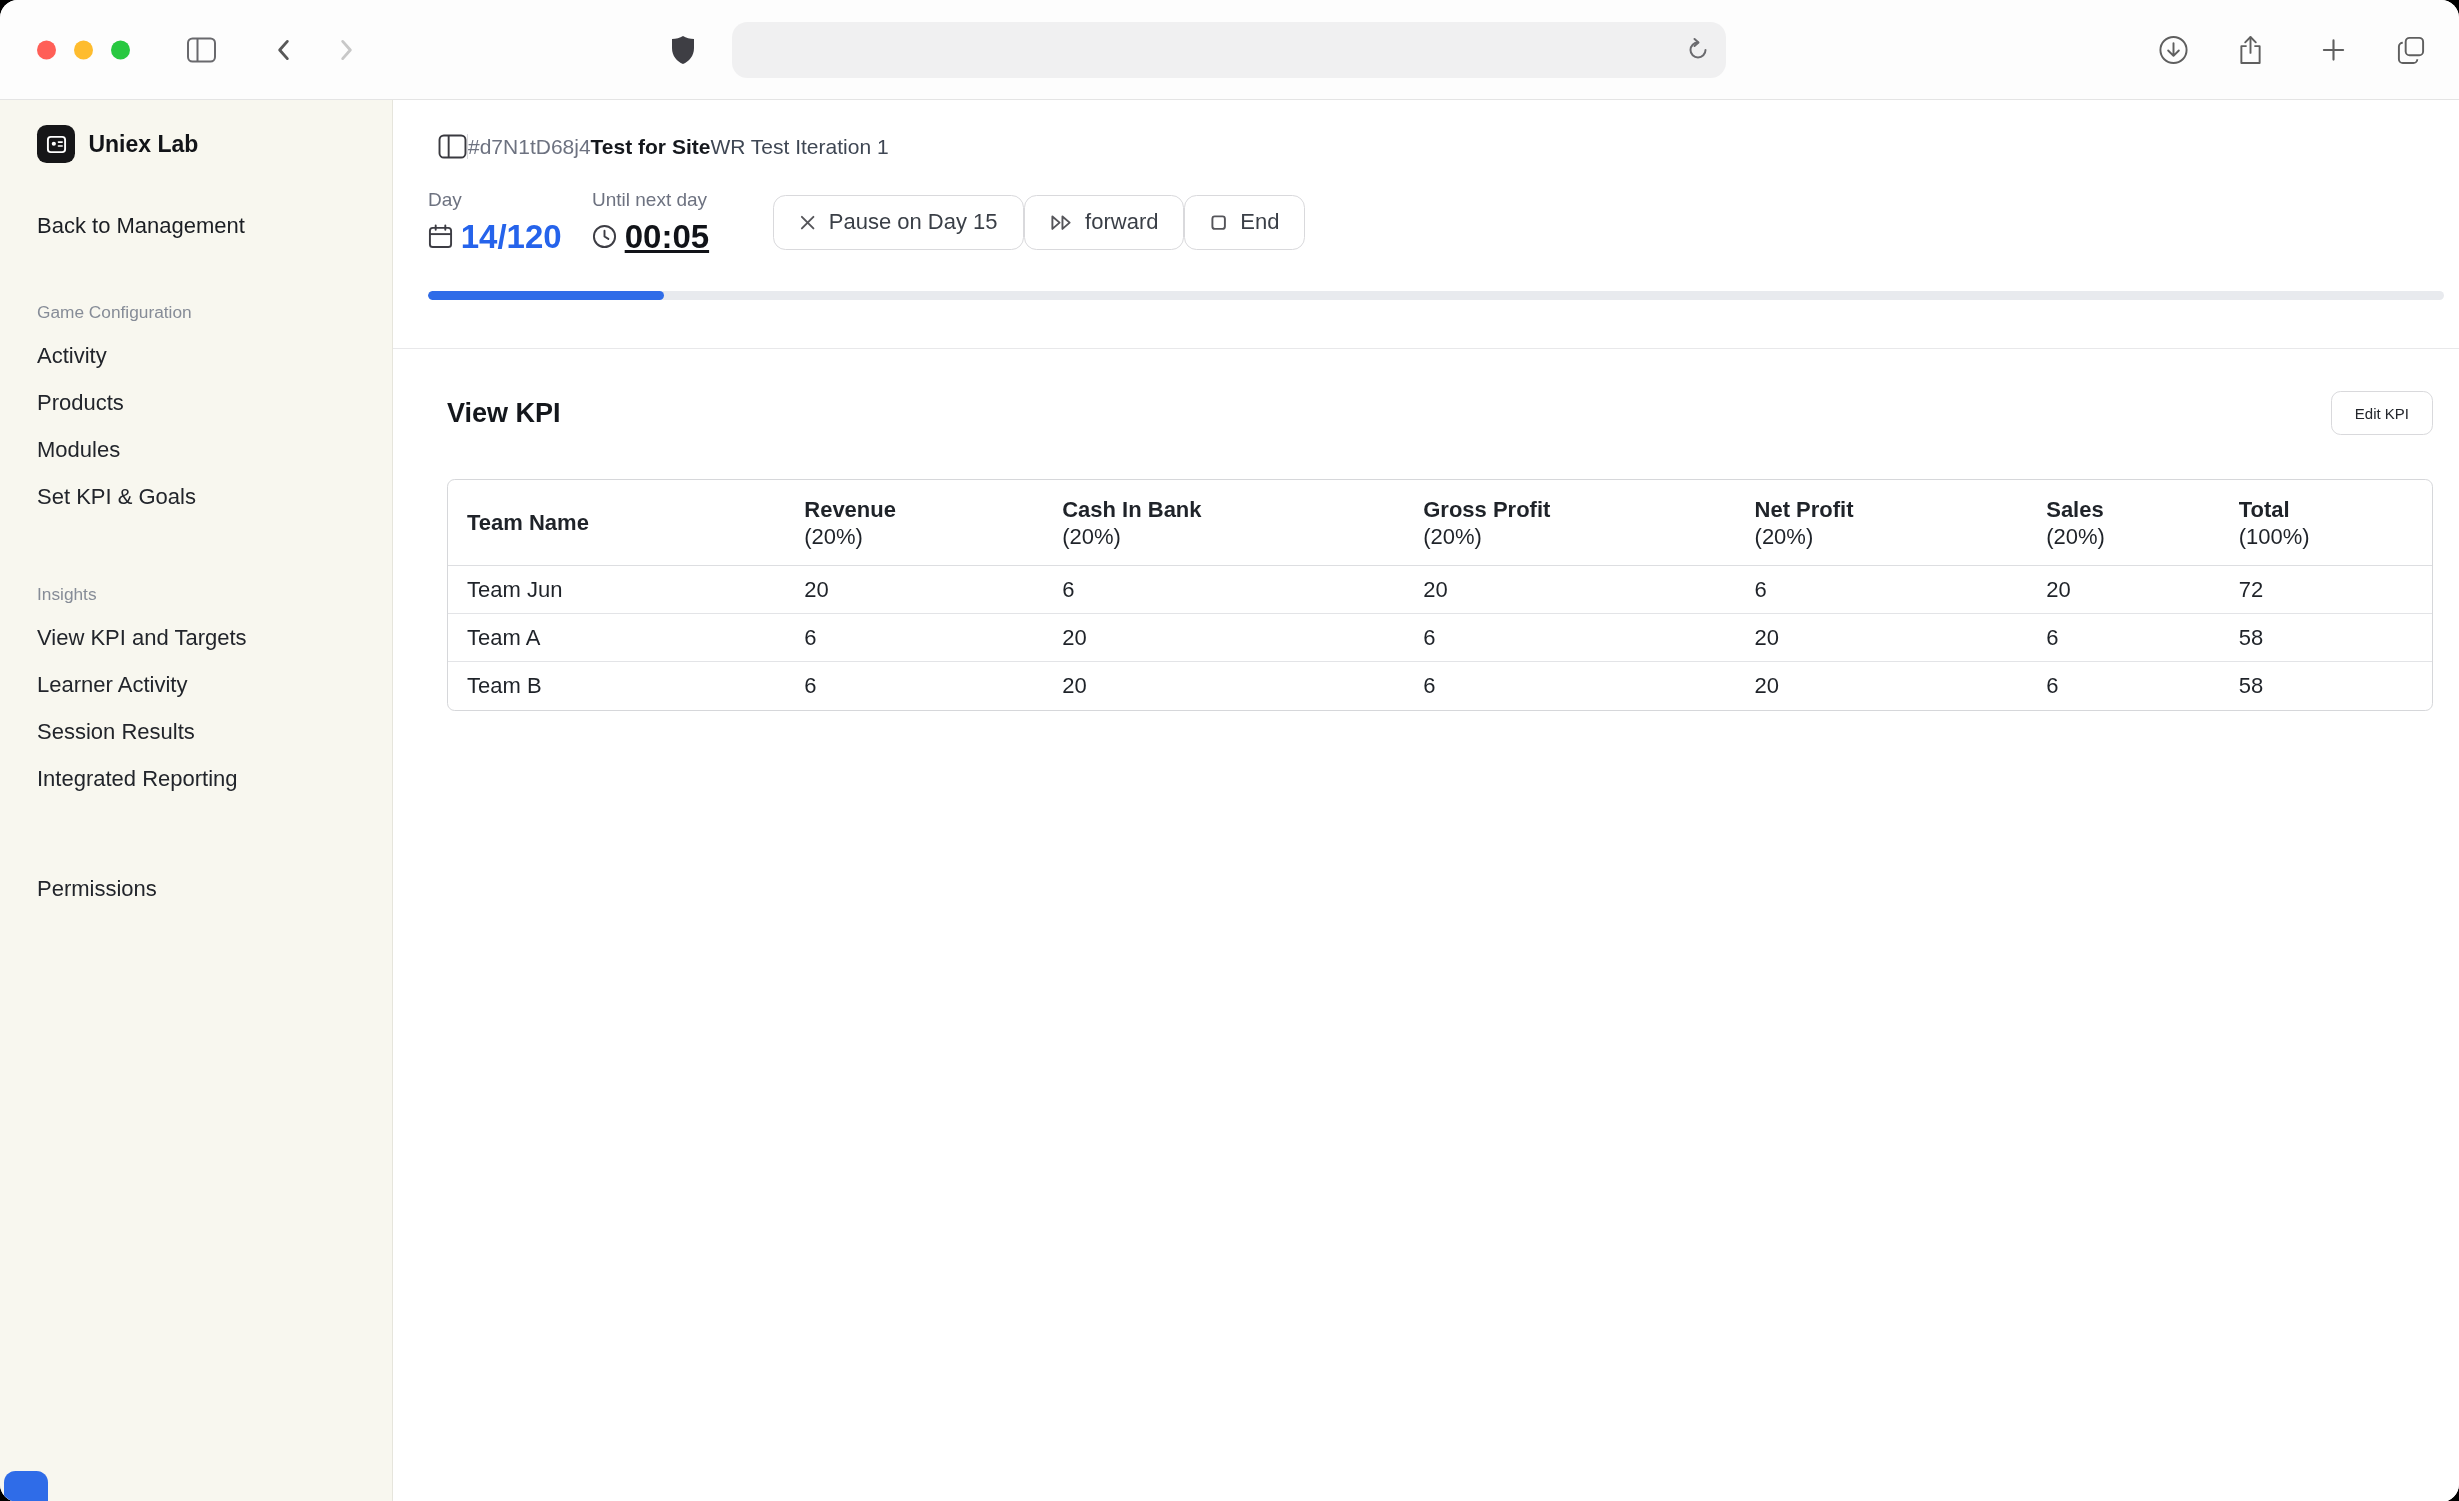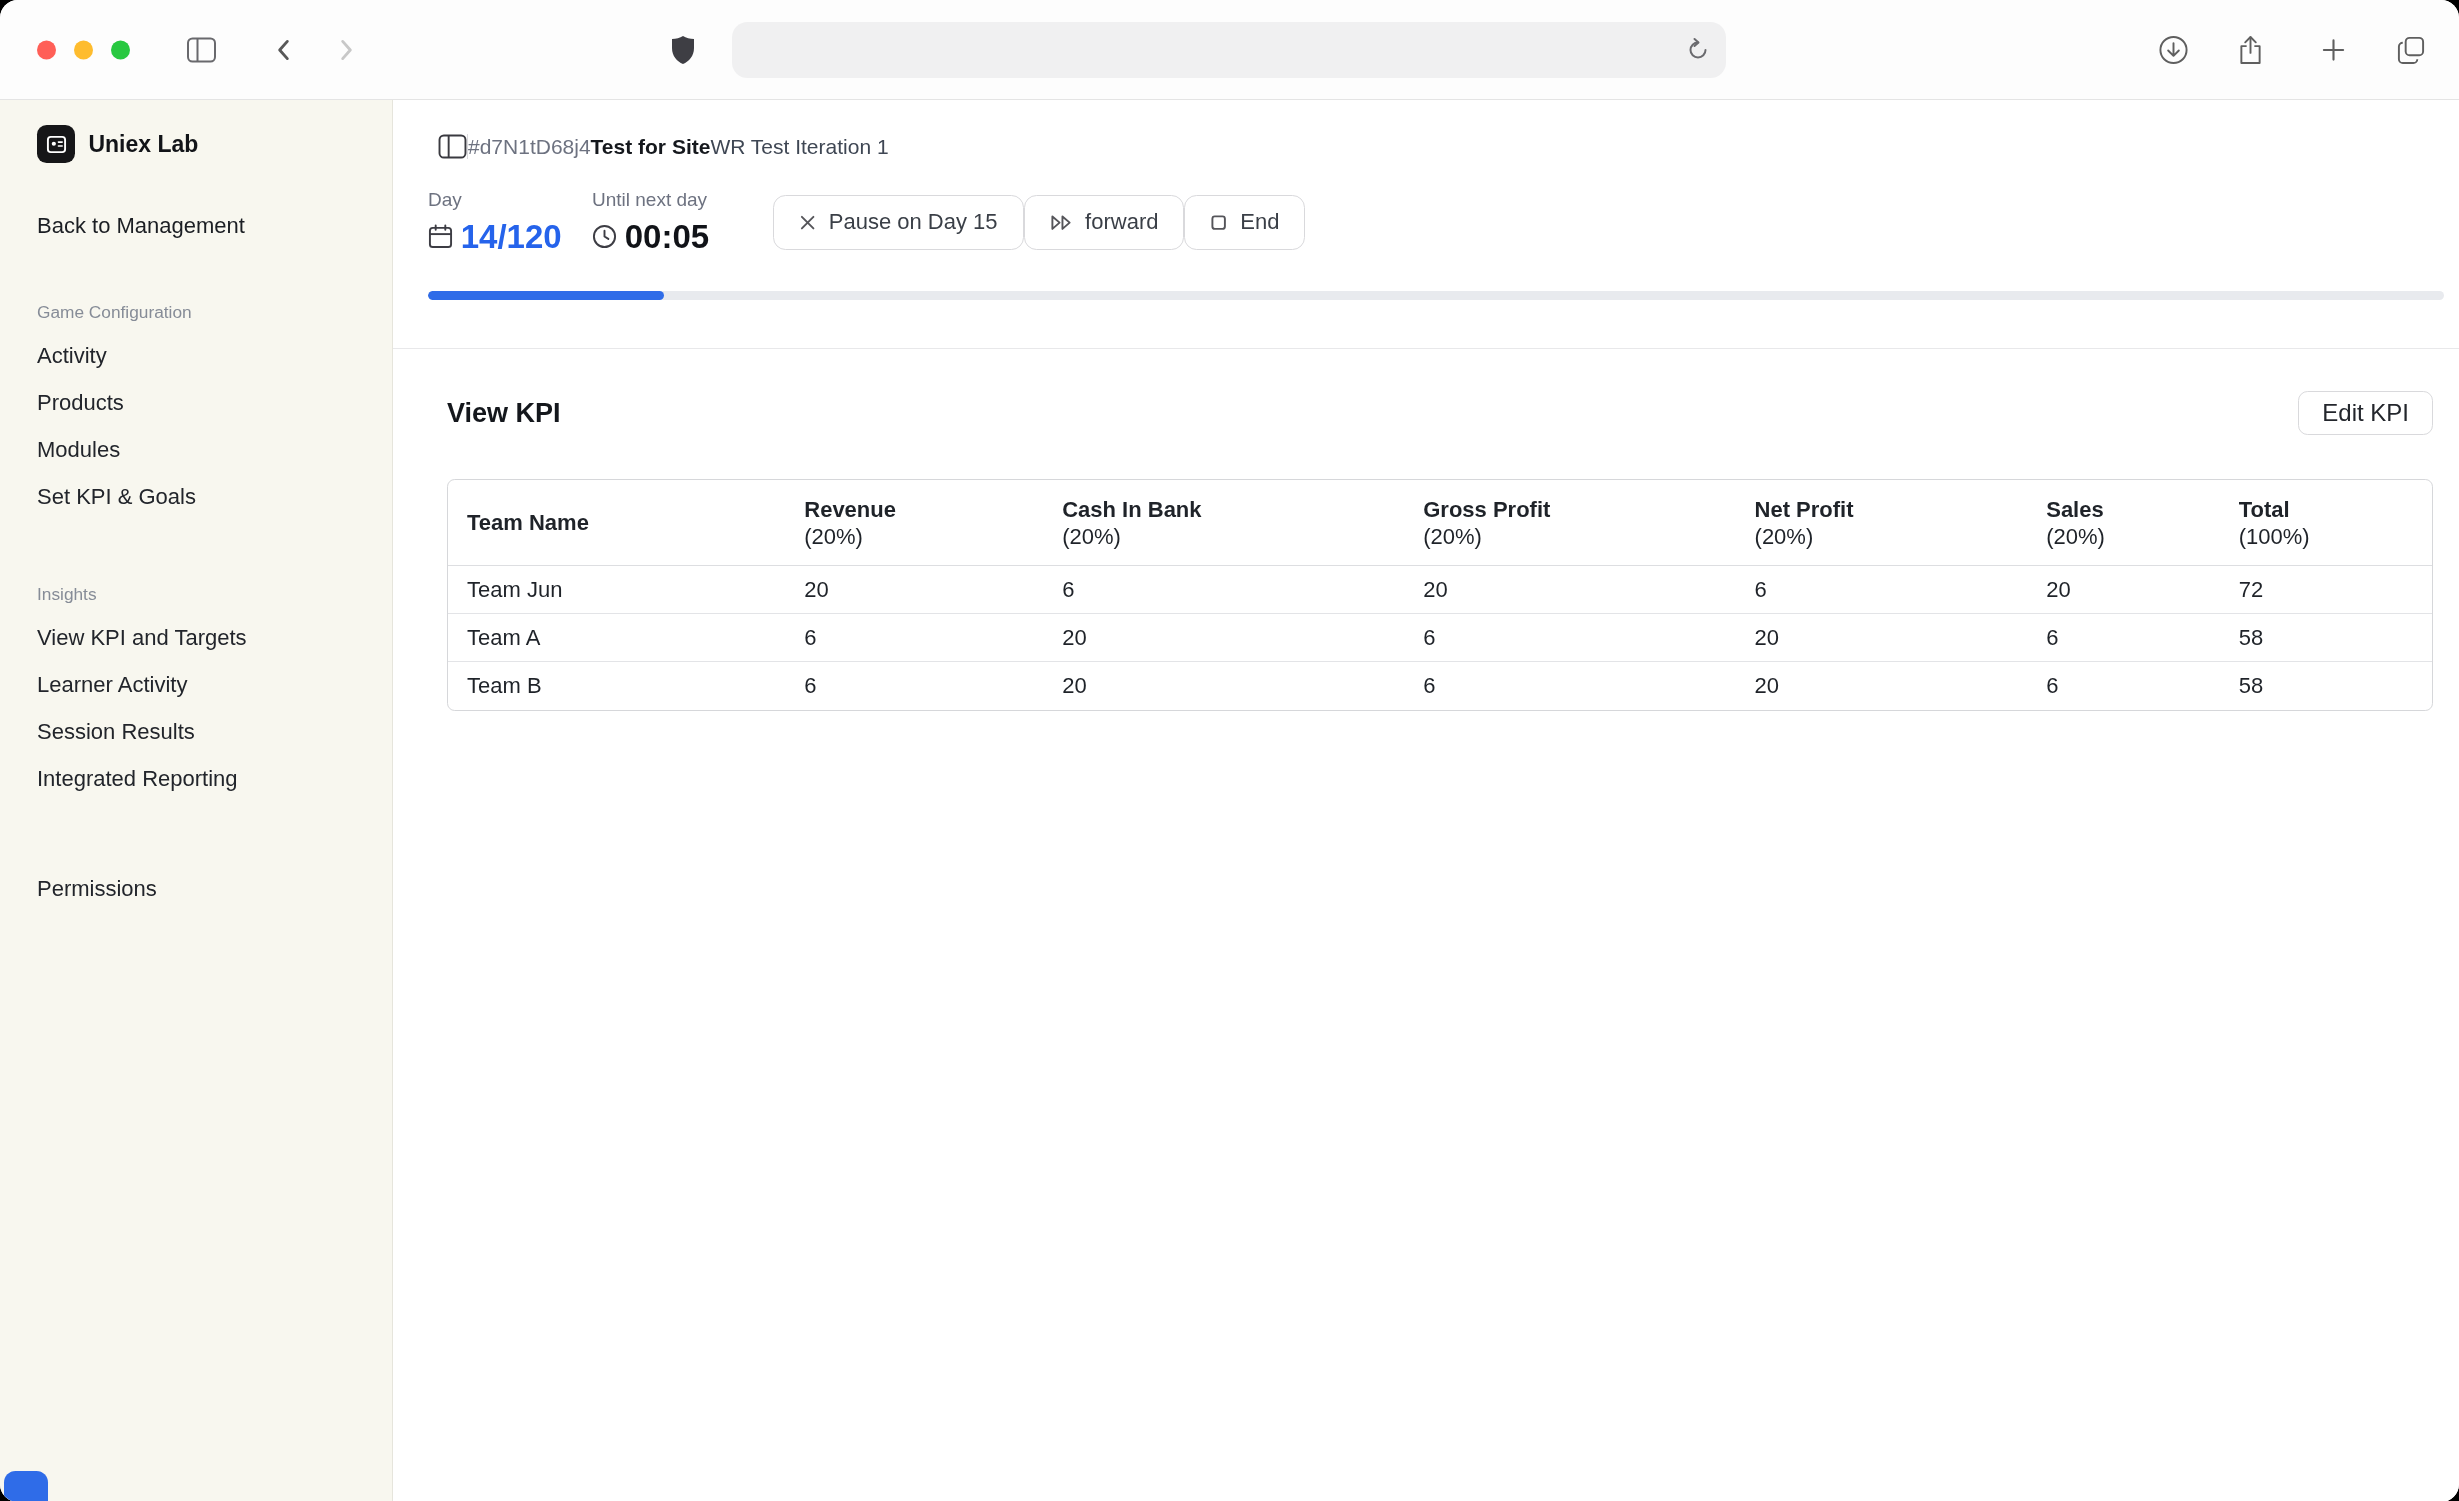--- a/index.html
+++ b/index.html
@@ -39,32 +39,32 @@
   .bc-site{font-size:21px;font-weight:700;color:#15181d;}
   .bc-iter{font-size:21px;color:#3f4754;}
 
   .controls-row{margin:27px 0 0 35px;display:flex;align-items:center;}
   .stat{display:flex;flex-direction:column;}
   .stat.day{width:164px;}
   .stat.until{width:181px;}
   .stat-label{font-size:19px;color:#6d7280;}
   .stat-value{margin-top:6.7px;display:flex;align-items:center;gap:7.7px;font-size:33px;font-weight:700;}
   .stat-value.blue{color:#2563eb;}
-  .stat-value.dark{color:#111318;}
+  .stat-value.dark{color:#111318;text-decoration:underline;}
   .btn{display:flex;align-items:center;gap:12.5px;height:55px;padding:0 25px;border:1px solid #d9d9dc;border-radius:12.5px;background:#fff;font-size:22px;color:#3a3f47;cursor:pointer;}
   .btn + .btn{margin-left:0;}
 
   .progress-track{margin:35px 15.4px 0 35px;height:9.6px;border-radius:5.8px;background:#e8eaee;overflow:hidden;}
   .progress-fill{height:100%;border-radius:5.8px;background:#2f6ce8;}
 
   
   .kpi-section{padding:0 26px 0 54px;}
   .kpi-header{margin-top:42px;display:flex;align-items:center;justify-content:space-between;}
   .kpi-title{font-size:27px;font-weight:600;color:#14171c;text-align:right;}
-  .btn-small{height:44px;padding:0 23px;border:1px solid #d9d9dc;border-radius:9.6px;background:#fff;font-size:24px;color:#23262c;cursor:pointer;display:flex;align-items:center;}
+  .btn-small{height:44px;padding:0 23px;border:1px solid #d9d9dc;border-radius:9.6px;background:#fff;font-size:15px;color:#23262c;cursor:pointer;display:flex;align-items:center;}
 
   .table-wrap{margin-top:44px;border:1px solid #d6d7da;border-radius:7.7px;overflow:hidden;}
   table.kpi{width:100%;border-collapse:collapse;table-layout:fixed;}
   table.kpi th{padding:15.4px 19px;text-align:left;vertical-align:middle;font-size:22px;font-weight:600;color:#1f2329;line-height:27px;border-bottom:1px solid #dddee1;}
   table.kpi th .sub{font-weight:400;}
   table.kpi td{padding:0 19px;height:48px;font-size:22px;color:#1f2329;border-bottom:1px solid #e3e4e7;}
   table.kpi tr:last-child td{border-bottom:none;}
   table.kpi td.name{font-weight:500;}
 </style>
 </head>

